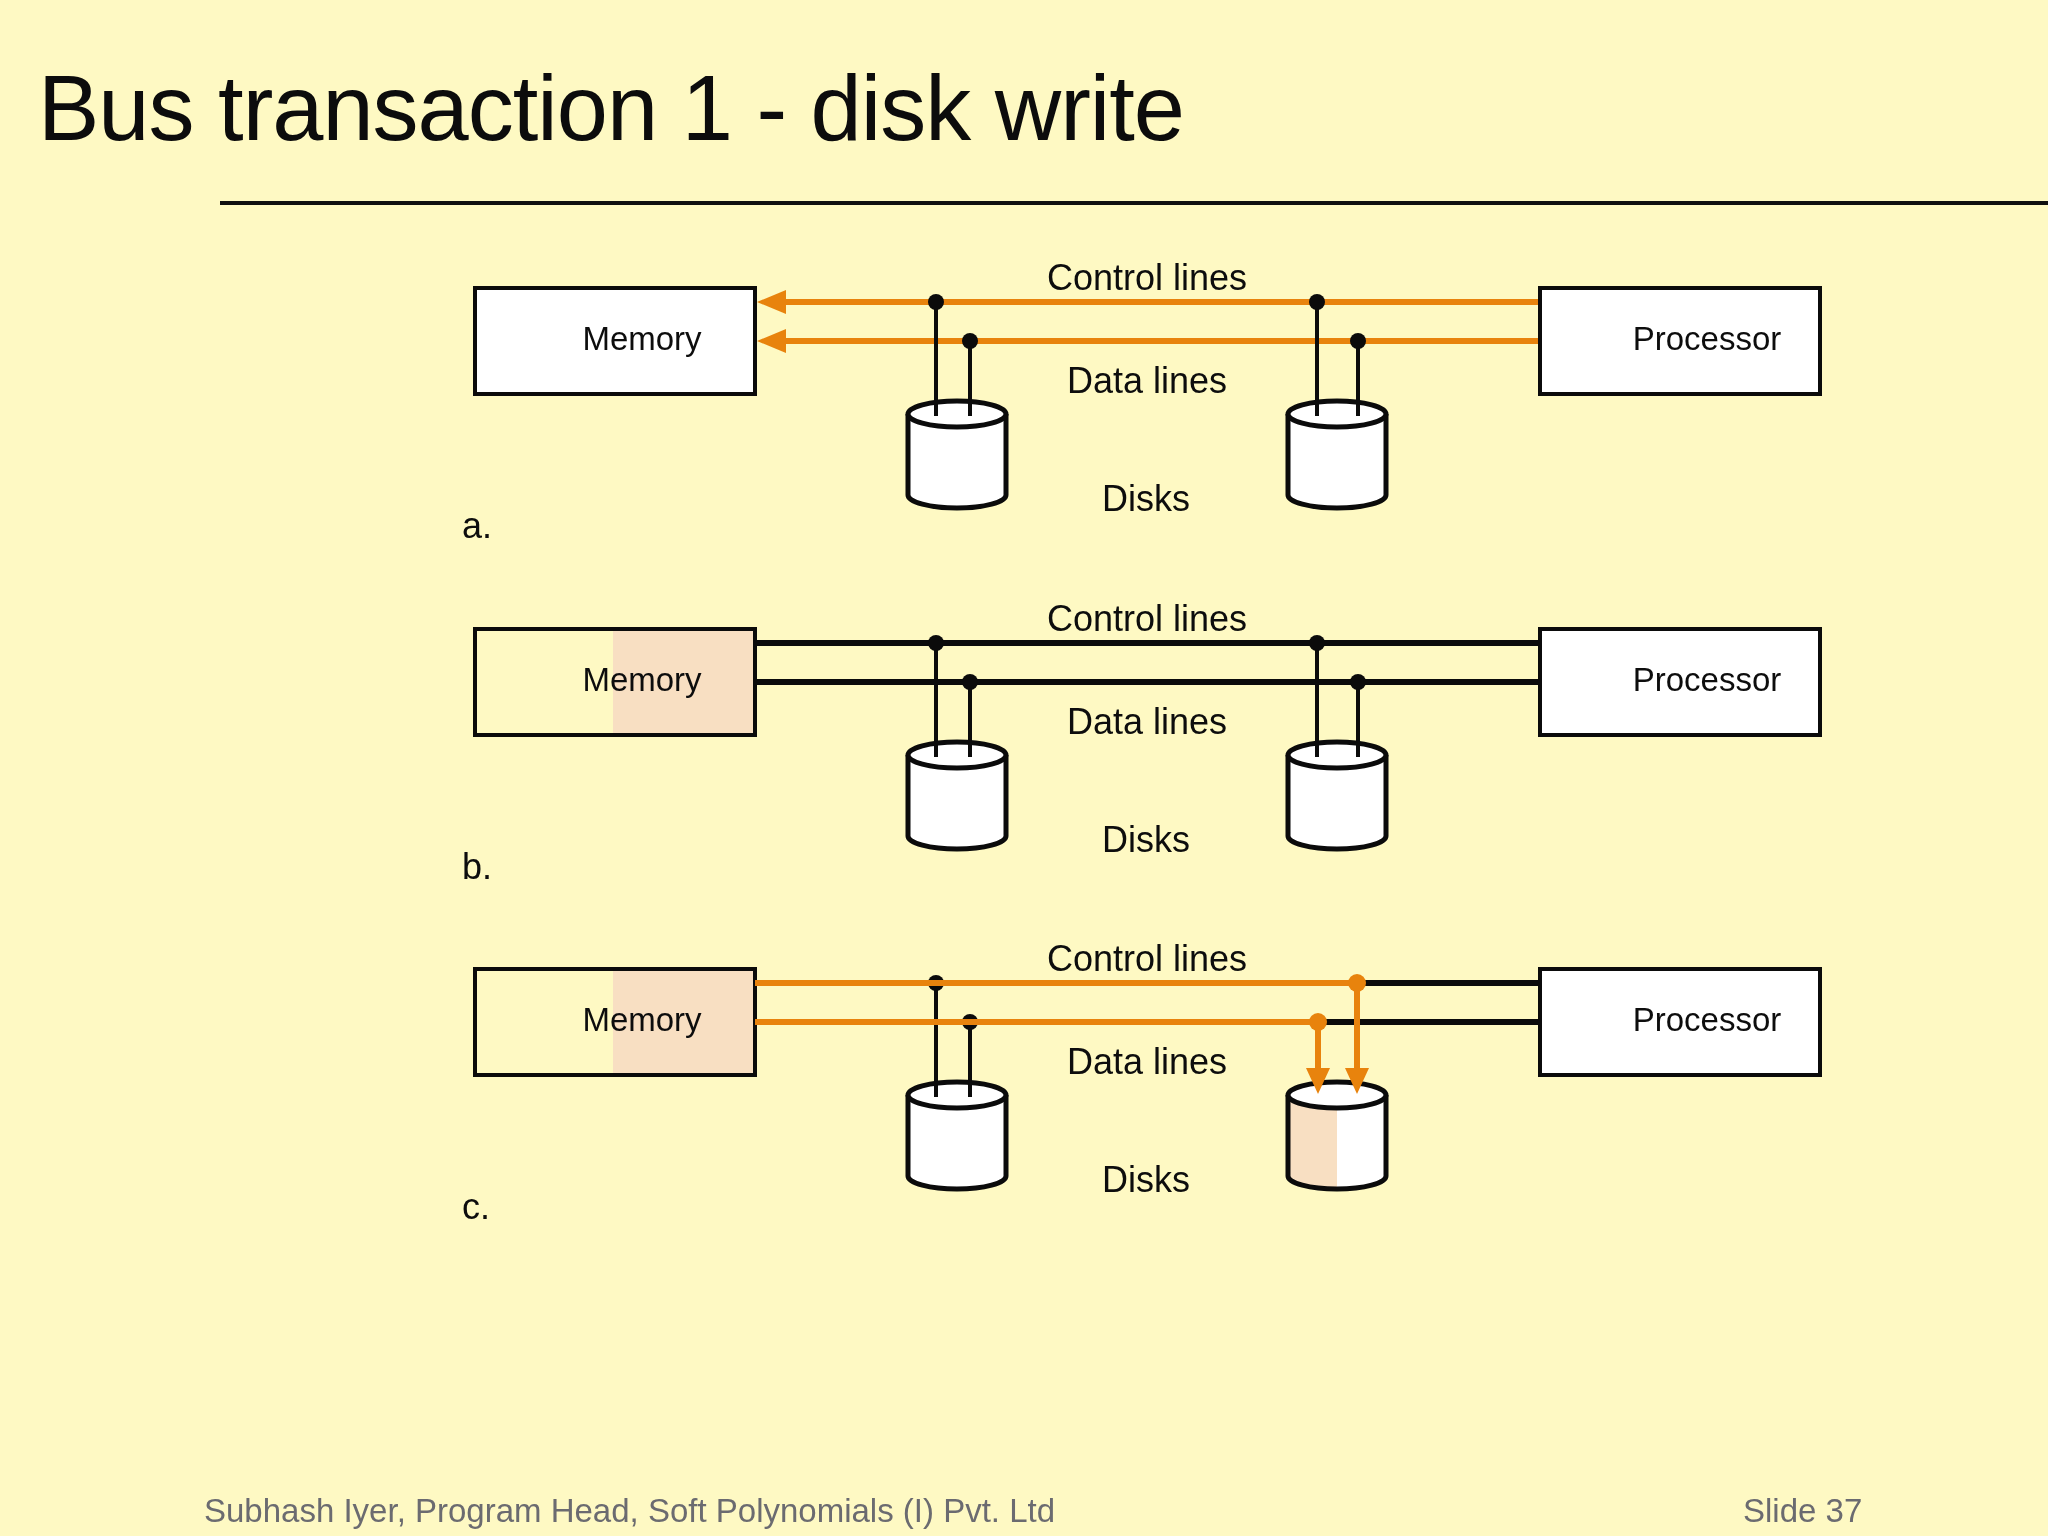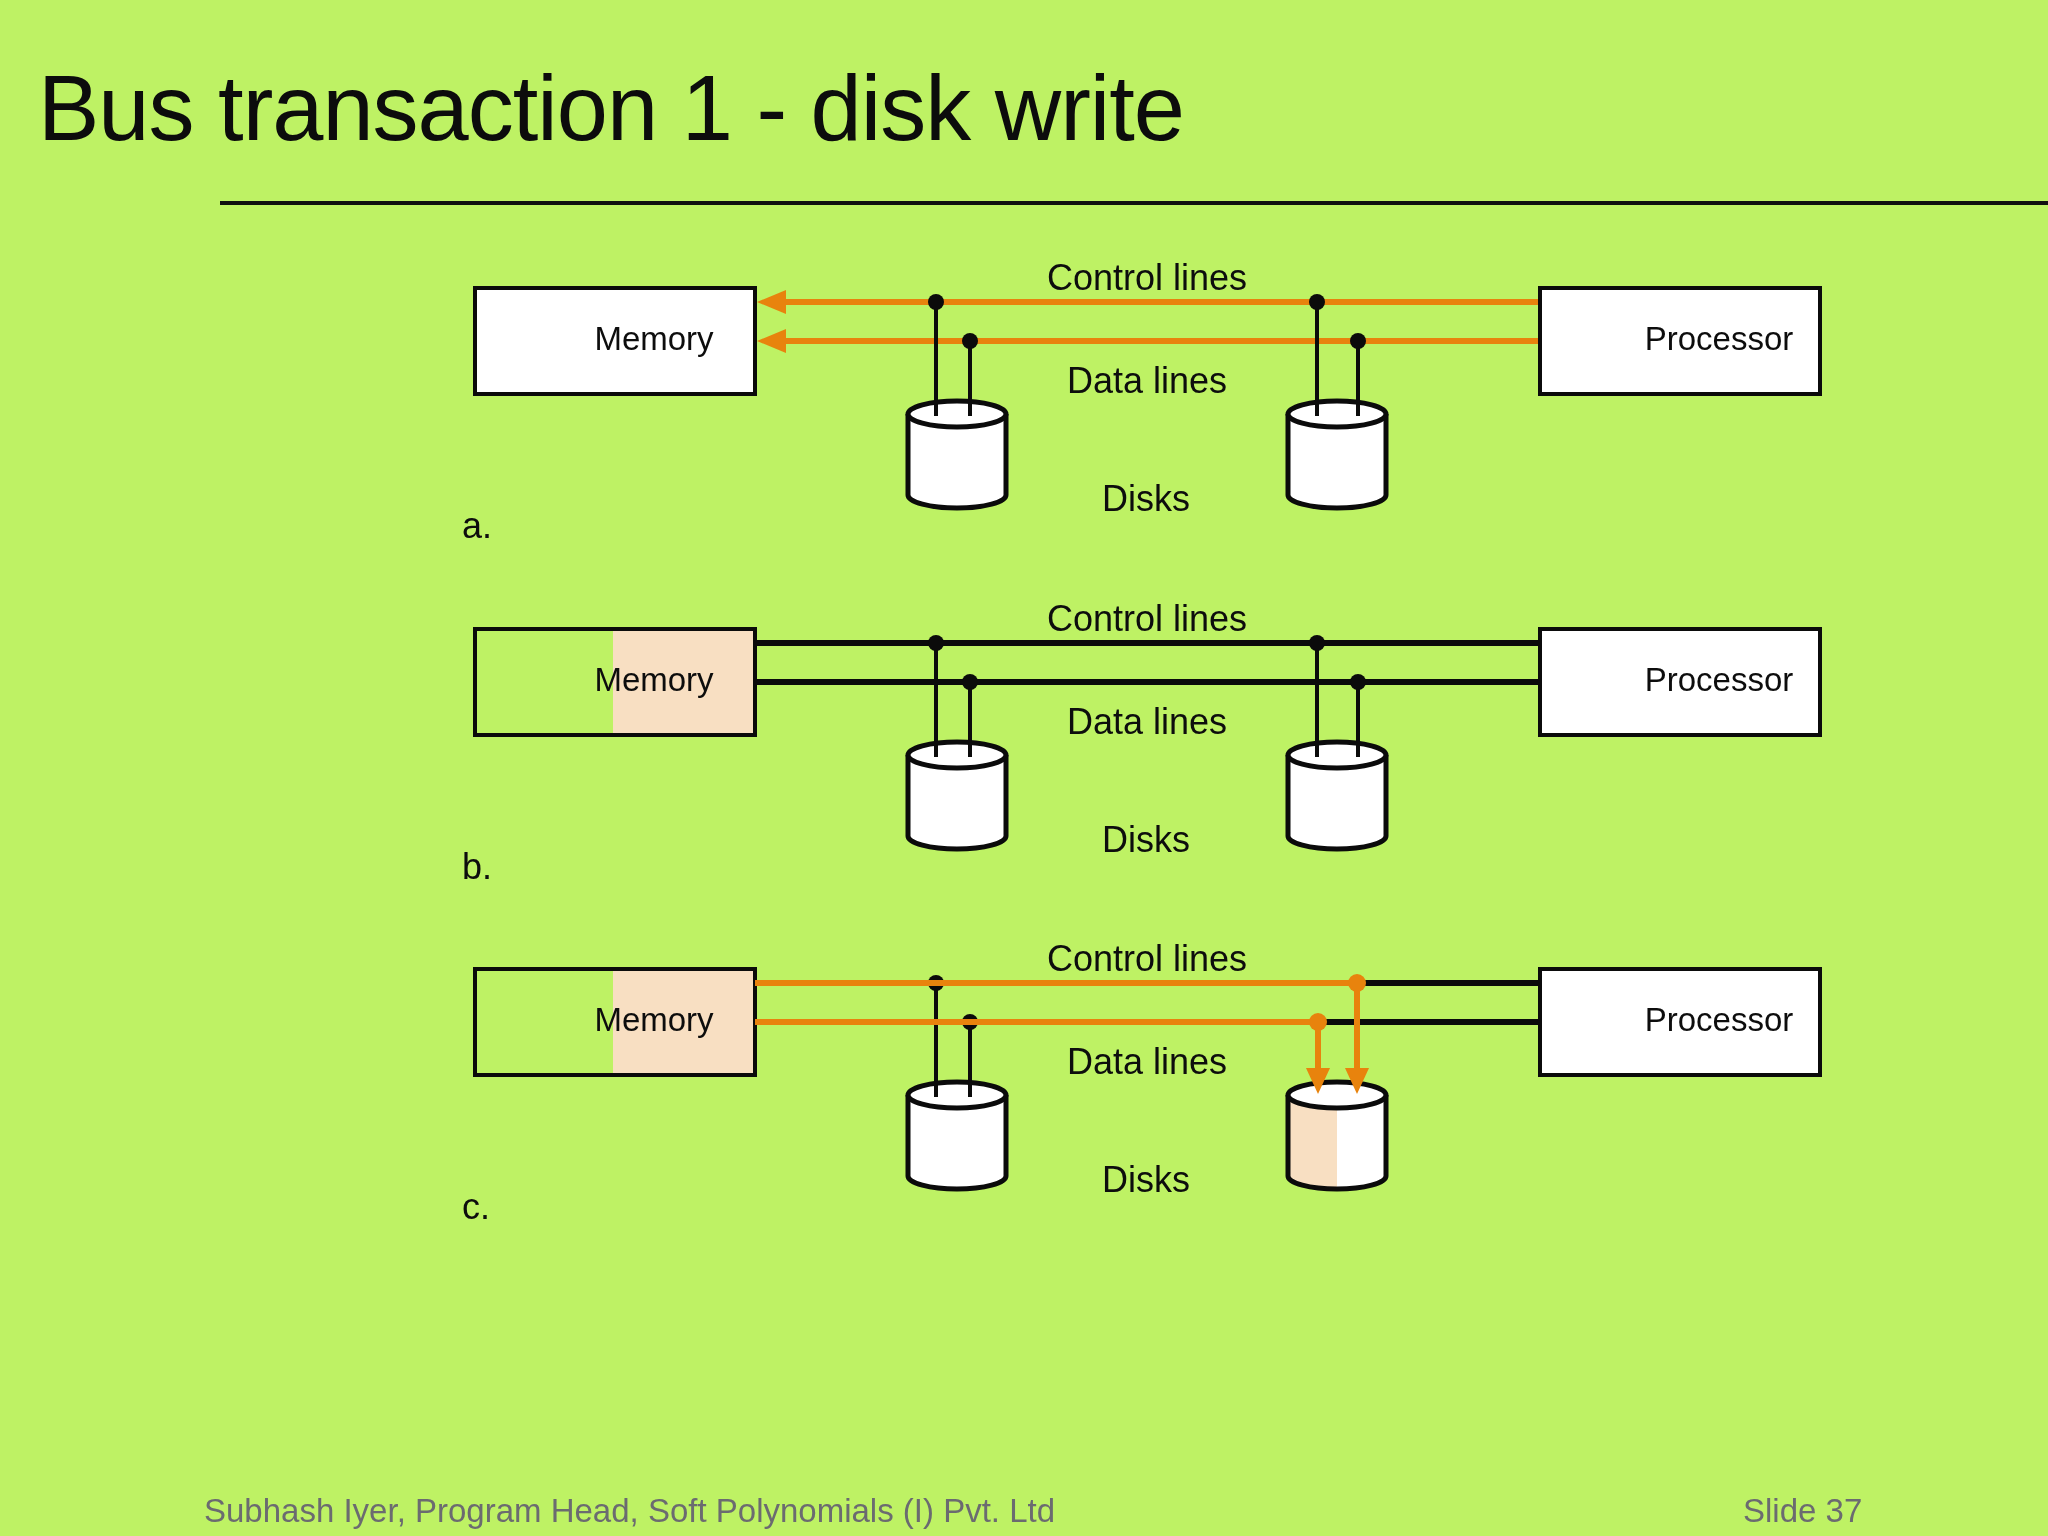--- a/index.html
+++ b/index.html
@@ -1,19 +1,19 @@
 <!DOCTYPE html>
 <html><head>
 <meta charset="utf-8">
 <style>
   html,body{margin:0;padding:0;background:#ffffff;}
   #slide{
     position:relative;
     width:2048px;height:1536px;
-    background:#bef264;
+    background:#fef9c3;
     font-family:"Liberation Sans", sans-serif;
     overflow:hidden;
   }
   .title{
     position:absolute;left:38px;top:58px;
     font-size:92px;line-height:1.1;color:#0c0c0c;
     font-weight:400;letter-spacing:-1px;white-space:nowrap;
   }
   .title-rule{
     position:absolute;left:220px;top:201px;width:1828px;height:4px;
@@ -28,21 +28,21 @@
     background:#F8DFC2;
   }
   .disk-highlight{ background:#F8DFC2; }
   .lbl{
     position:absolute;font-size:36px;color:#0d0d0d;line-height:1.1;
     white-space:nowrap;
   }
   .lbl.center{width:300px;text-align:center;}
   .box-lbl{
     position:absolute;width:338px;text-align:center;
-    font-size:33px;color:#0d0d0d;line-height:1.1;padding-left:12px;
+    font-size:33px;color:#0d0d0d;line-height:1.1;
   }
   svg.wires{position:absolute;left:0;top:0;z-index:5;}
   .lbl,.box-lbl{z-index:6;}
   .footer-credit{
     position:absolute;left:204px;top:1492px;
     font-size:33px;color:#6B6B70;white-space:nowrap;
   }
   .footer-slide{
     position:absolute;left:1743px;top:1492px;
     font-size:33px;color:#6B6B70;white-space:nowrap;

